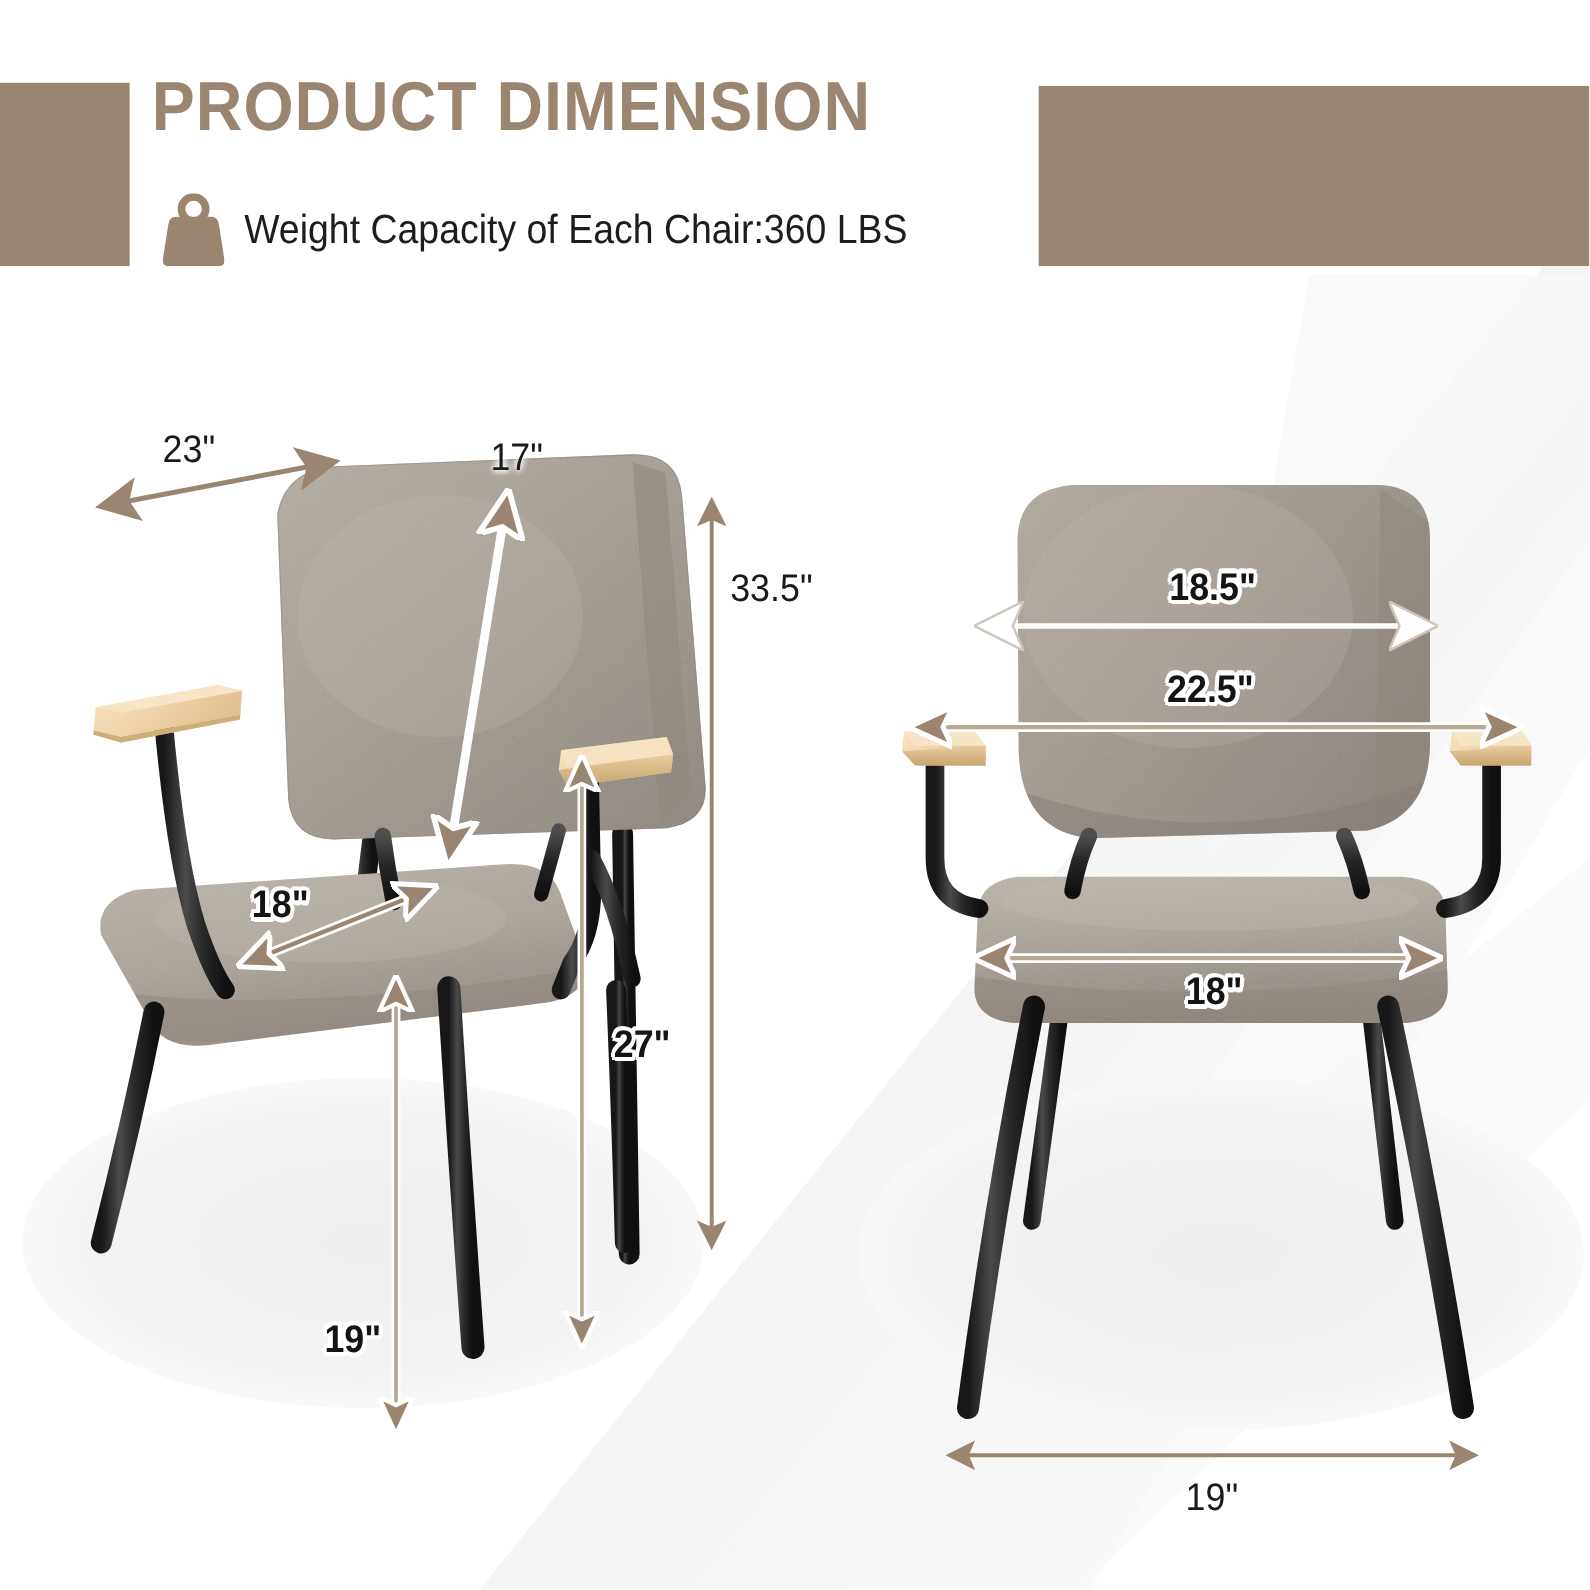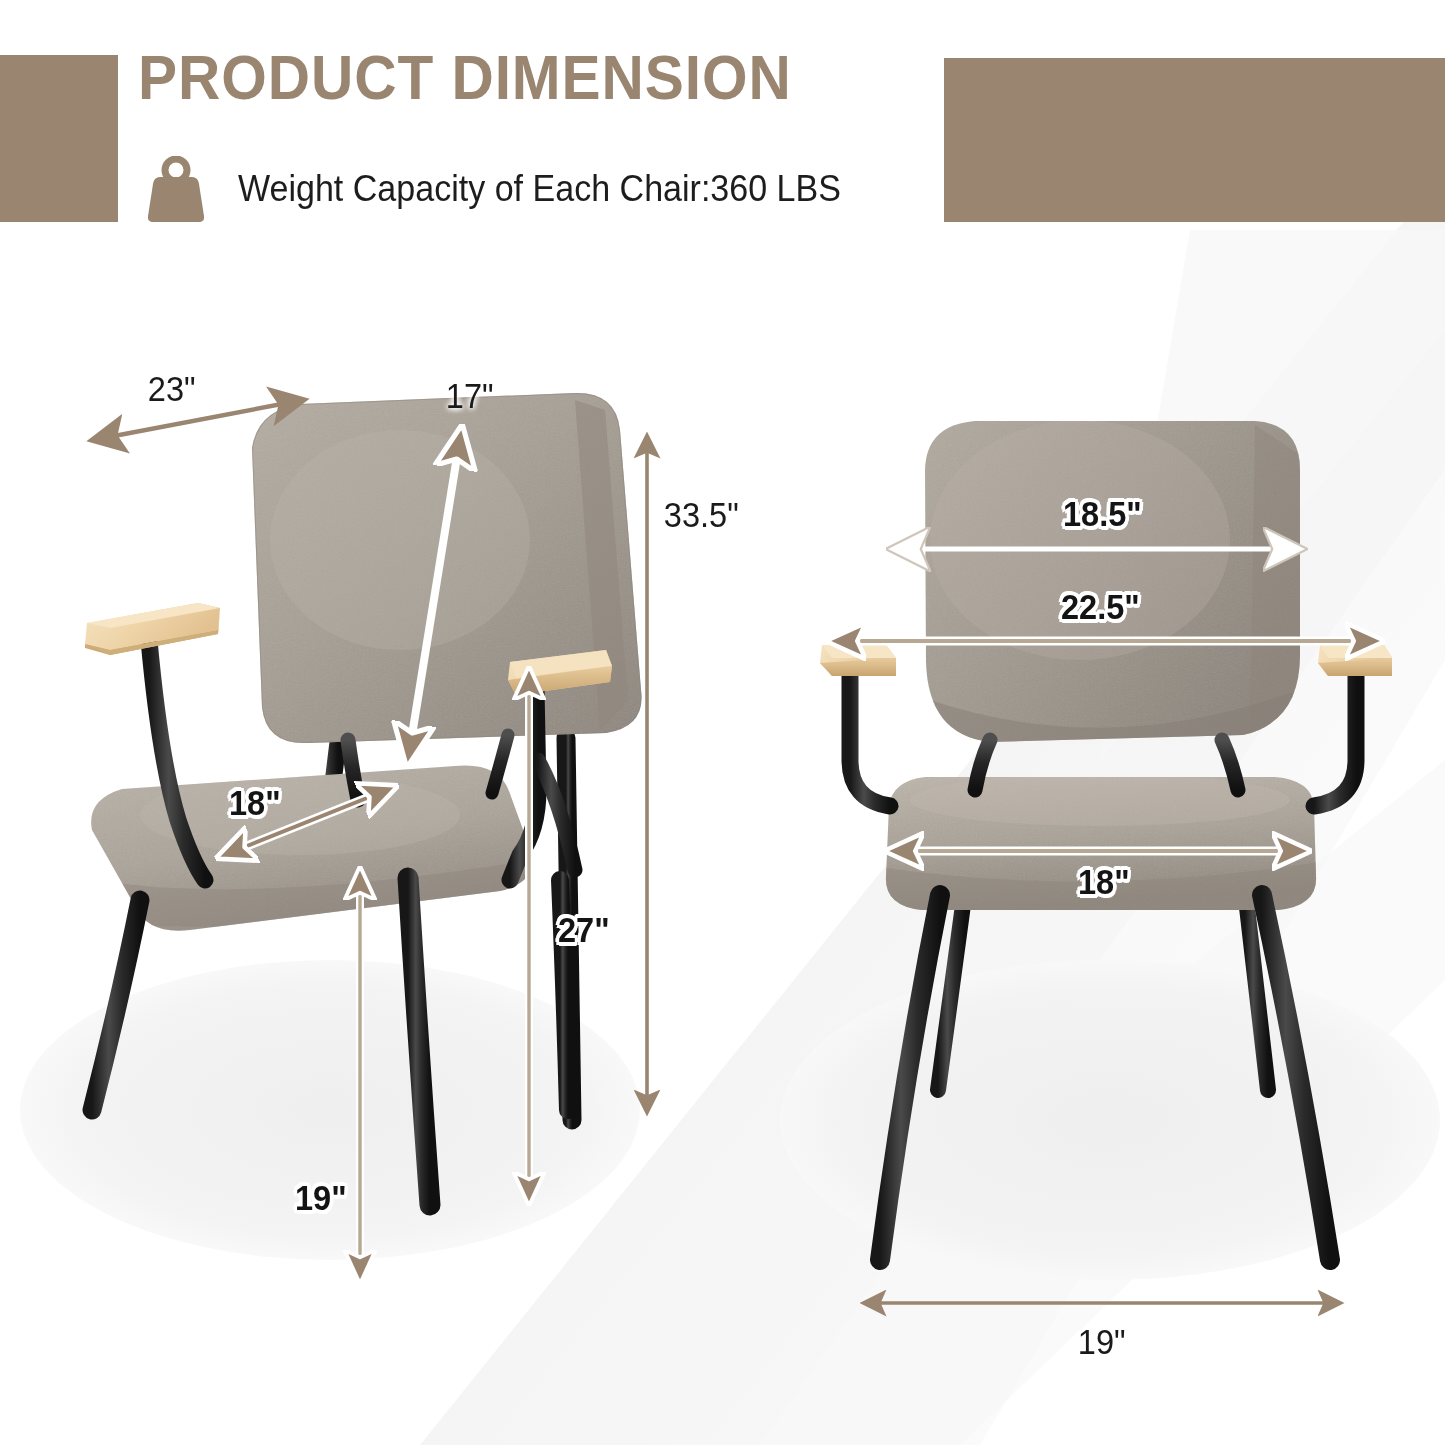--- a/index.html
+++ b/index.html
@@ -4,39 +4,39 @@
 <title>Product Dimension</title>
 <style>
   html,body{margin:0;padding:0;}
   body{
     width:1445px;height:1445px;
     background:#ffffff;
     font-family:"Liberation Sans", sans-serif;
     overflow:hidden;
     position:relative;
   }
-  #stage{position:absolute;inset:0;width:1445px;height:1154px;}
+  #stage{position:absolute;inset:0;width:1445px;height:1154px;margin-top:20px;}
   #bg{position:absolute;inset:0;width:1445px;height:1445px;}
   #chairs{position:absolute;inset:0;width:1445px;height:1445px;}
   #dims{position:absolute;inset:0;width:1445px;height:1445px;}
 
   
   .bar{position:absolute;}
   #bar-left{left:0;top:55px;width:118px;height:167px;}
   #bar-right{left:944px;top:58px;width:501px;height:164px;}
   #page-title{
     position:absolute;left:138px;top:44px;
     font-size:63px;font-weight:bold;letter-spacing:1px;
     transform:scaleX(0.93);transform-origin:left top;
     font-family:"Liberation Sans", sans-serif;
     white-space:nowrap;line-height:1.05;
   }
   #weight-line{
     position:absolute;left:148px;top:156px;
-    display:flex;align-items:center;gap:34px;
+    display:flex;align-items:center;gap:18px;
   }
   #weight-text{
     font-size:37px;color:#1d1d1d;white-space:nowrap;
     transform:scaleX(0.92);transform-origin:left center;
     font-family:"Liberation Sans", sans-serif;
   }
 
   
   .dlabel{
     position:absolute;

